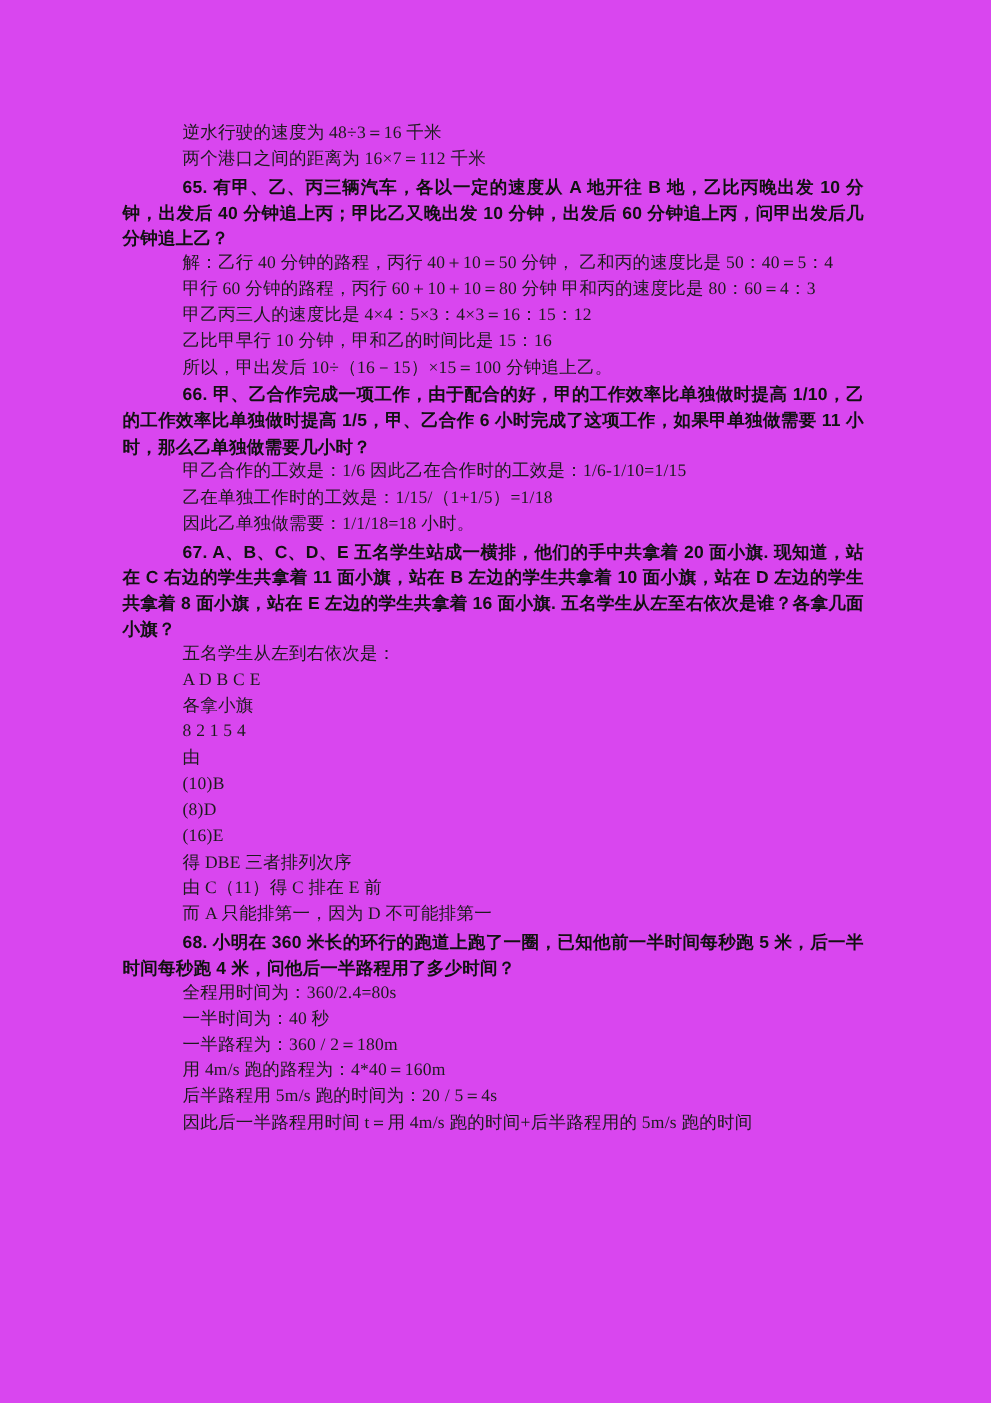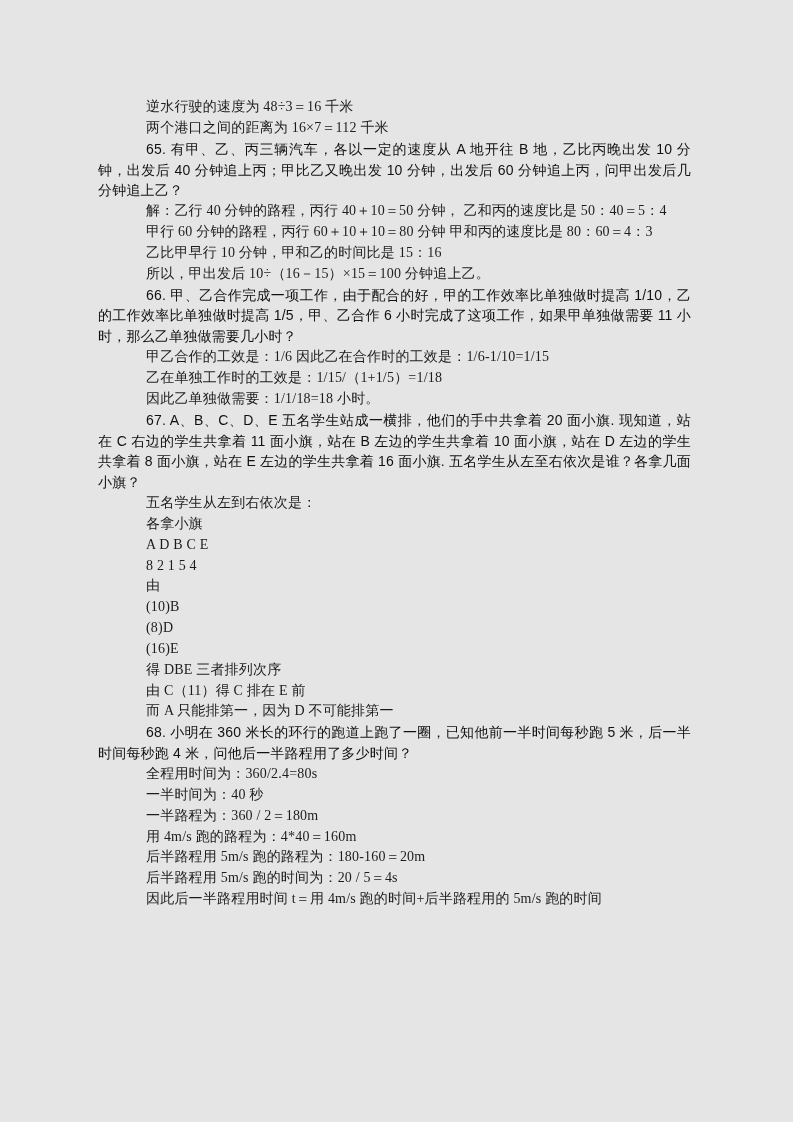--- a/index.html
+++ b/index.html
@@ -6,68 +6,68 @@
   html, body { background: #ffffff; }
   body {
     width: 793px;
     height: 1122px;
     overflow: hidden;
     font-family: "Liberation Serif", "DejaVu Serif", serif;
   }
   .page {
     width: 793px;
     height: 1122px;
-    background: #e5e5e5;
+    background: #d946ef;
     padding: 97px 102px 0 98px;
   }
   .para {
     font-size: 14px;
     line-height: 20.85px;
     color: #1c1c1c;
     text-align: justify;
     text-indent: 48px;
     letter-spacing: 0.2px;
     word-break: break-all;
   }
   .para.bold {
     font-family: "Liberation Sans", "DejaVu Sans", sans-serif;
-    font-weight: 400;
+    font-weight: 700;
     color: #111111;
   }
 </style>
 </head>
 <body>
 
 <div class="page">
   <div id="paragraph-container">
       <div class="para">逆水行驶的速度为 48÷3＝16 千米</div>
       <div class="para">两个港口之间的距离为 16×7＝112 千米</div>
       <div class="para bold">65.  有甲、乙、丙三辆汽车，各以一定的速度从 A 地开往 B 地，乙比丙晚出发 10 分钟，出发后 40 分钟追上丙；甲比乙又晚出发 10 分钟，出发后 60 分钟追上丙，问甲出发后几分钟追上乙？</div>
       <div class="para">解：乙行 40 分钟的路程，丙行 40＋10＝50 分钟，  乙和丙的速度比是 50：40＝5：4</div>
       <div class="para">甲行 60 分钟的路程，丙行 60＋10＋10＝80 分钟 甲和丙的速度比是 80：60＝4：3</div>
+      <div class="para">甲乙丙三人的速度比是 4×4：5×3：4×3＝16：15：12</div>
       <div class="para">乙比甲早行 10 分钟，甲和乙的时间比是 15：16</div>
       <div class="para">所以，甲出发后 10÷（16－15）×15＝100 分钟追上乙。</div>
       <div class="para bold">66.  甲、乙合作完成一项工作，由于配合的好，甲的工作效率比单独做时提高 1/10，乙的工作效率比单独做时提高 1/5，甲、乙合作 6 小时完成了这项工作，如果甲单独做需要 11 小时，那么乙单独做需要几小时？</div>
       <div class="para">甲乙合作的工效是：1/6 因此乙在合作时的工效是：1/6-1/10=1/15</div>
       <div class="para">乙在单独工作时的工效是：1/15/（1+1/5）=1/18</div>
       <div class="para">因此乙单独做需要：1/1/18=18 小时。</div>
       <div class="para bold">67. A、B、C、D、E 五名学生站成一横排，他们的手中共拿着 20 面小旗. 现知道，站在 C 右边的学生共拿着 11 面小旗，站在 B 左边的学生共拿着 10 面小旗，站在 D 左边的学生共拿着 8 面小旗，站在 E 左边的学生共拿着 16 面小旗. 五名学生从左至右依次是谁？各拿几面小旗？</div>
       <div class="para">五名学生从左到右依次是：</div>
+      <div class="para">A D B C E</div>
       <div class="para">各拿小旗</div>
-      <div class="para">A D B C E</div>
       <div class="para">8 2 1 5 4</div>
       <div class="para">由</div>
       <div class="para">(10)B</div>
       <div class="para">(8)D</div>
       <div class="para">(16)E</div>
       <div class="para">得 DBE 三者排列次序</div>
       <div class="para">由 C（11）得 C 排在 E 前</div>
       <div class="para">而 A 只能排第一，因为 D 不可能排第一</div>
       <div class="para bold">68.  小明在 360 米长的环行的跑道上跑了一圈，已知他前一半时间每秒跑 5 米，后一半时间每秒跑 4 米，问他后一半路程用了多少时间？</div>
       <div class="para">全程用时间为：360/2.4=80s</div>
       <div class="para">一半时间为：40 秒</div>
       <div class="para">一半路程为：360 / 2＝180m</div>
       <div class="para">用 4m/s 跑的路程为：4*40＝160m</div>
-      <div class="para">后半路程用 5m/s 跑的路程为：180-160＝20m</div>
       <div class="para">后半路程用 5m/s 跑的时间为：20 / 5＝4s</div>
       <div class="para">因此后一半路程用时间 t＝用 4m/s 跑的时间+后半路程用的 5m/s 跑的时间</div>
     </div>
 </div>
 
 </body></html>

